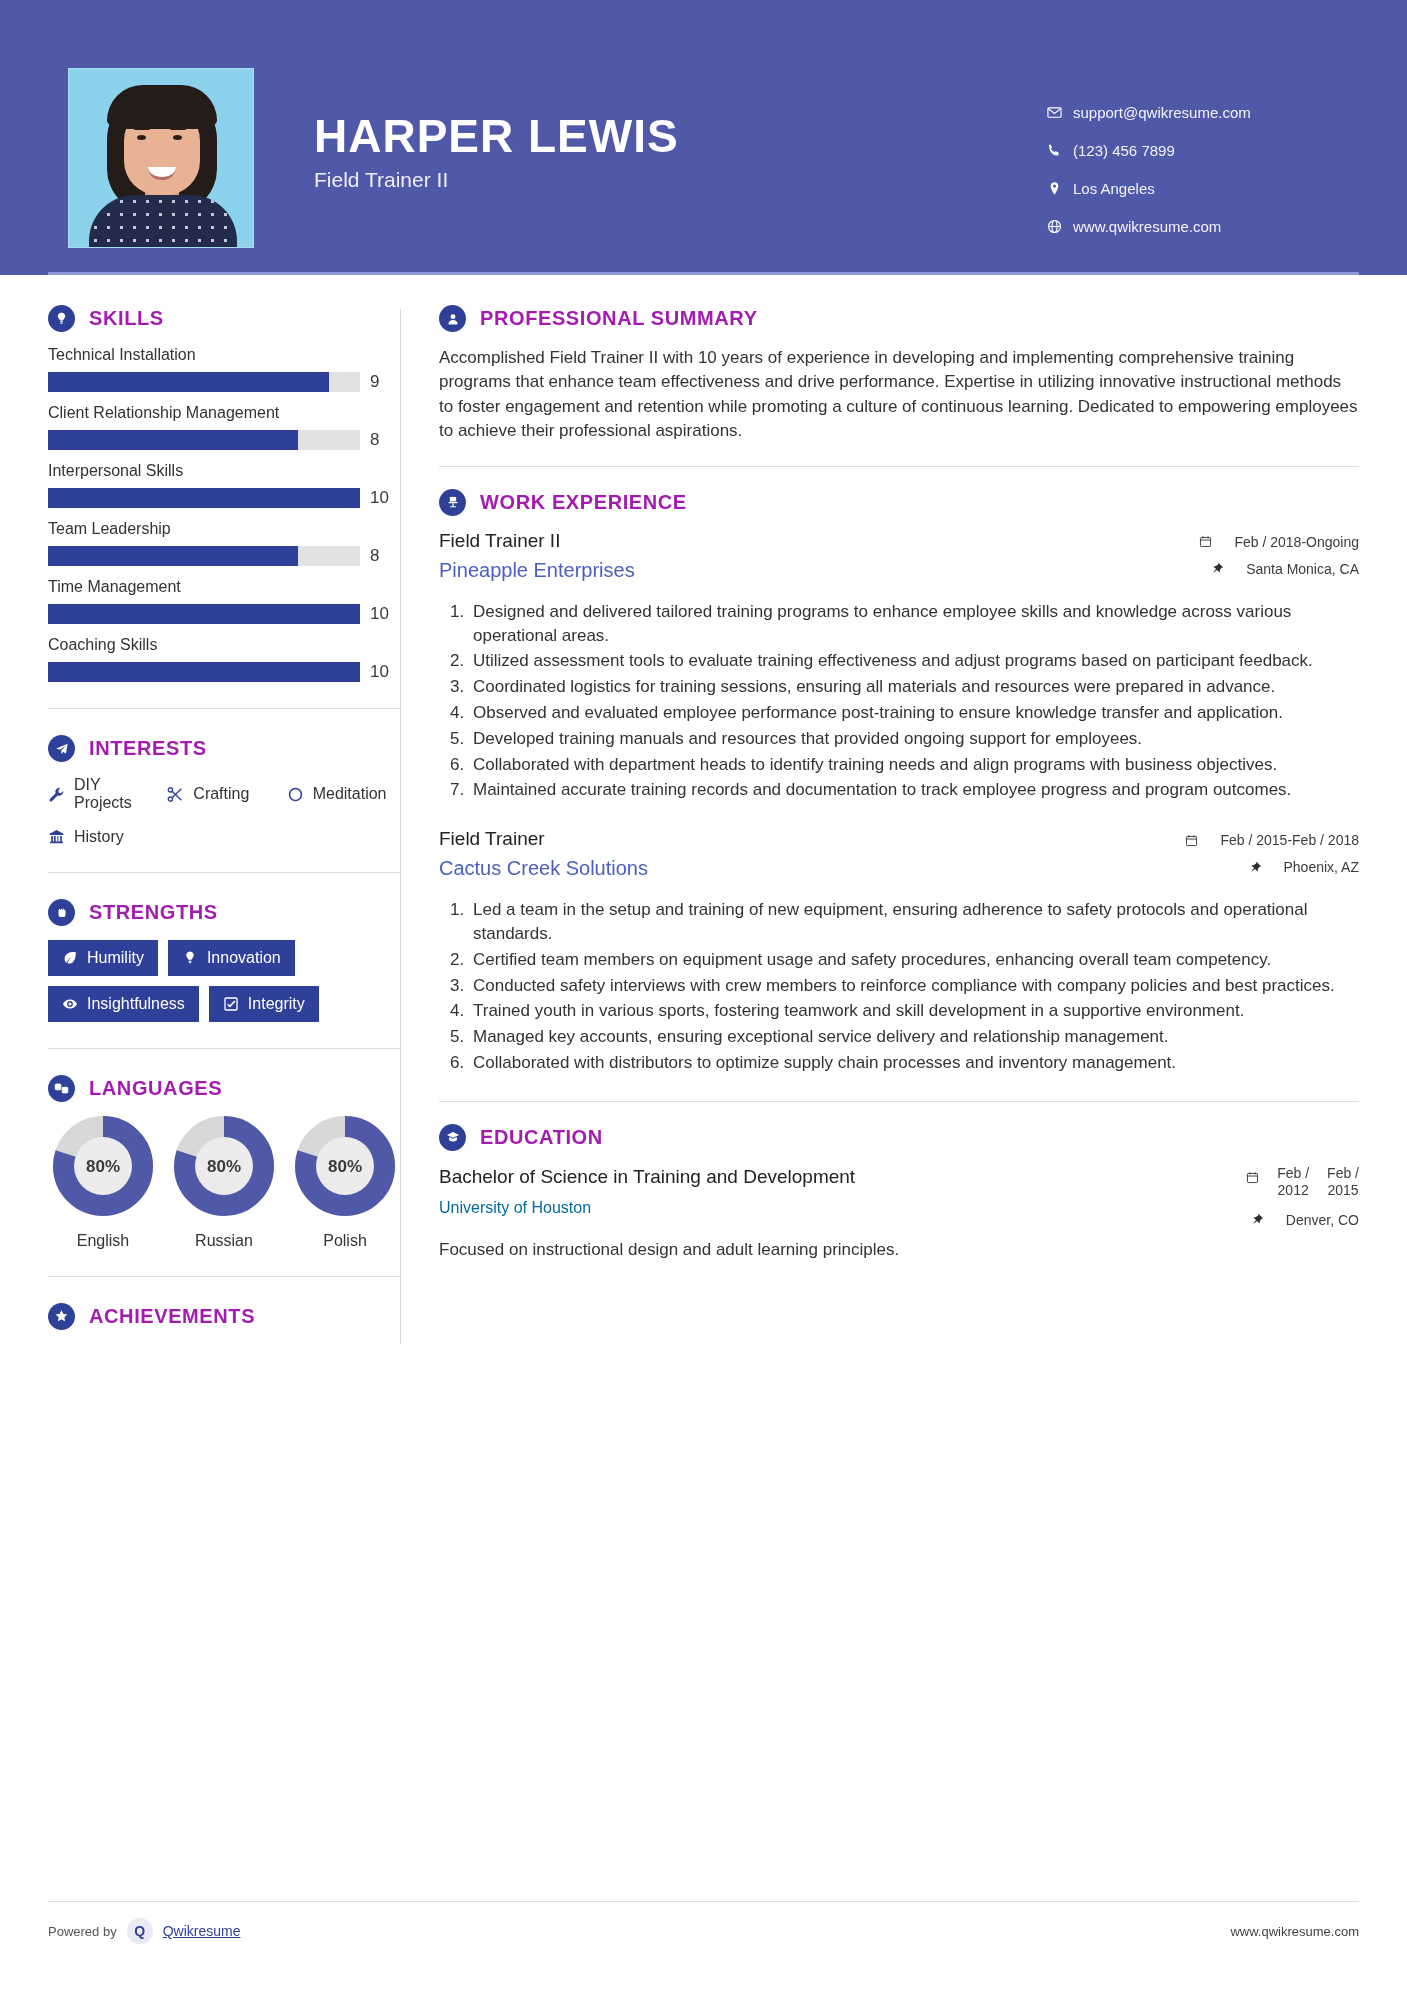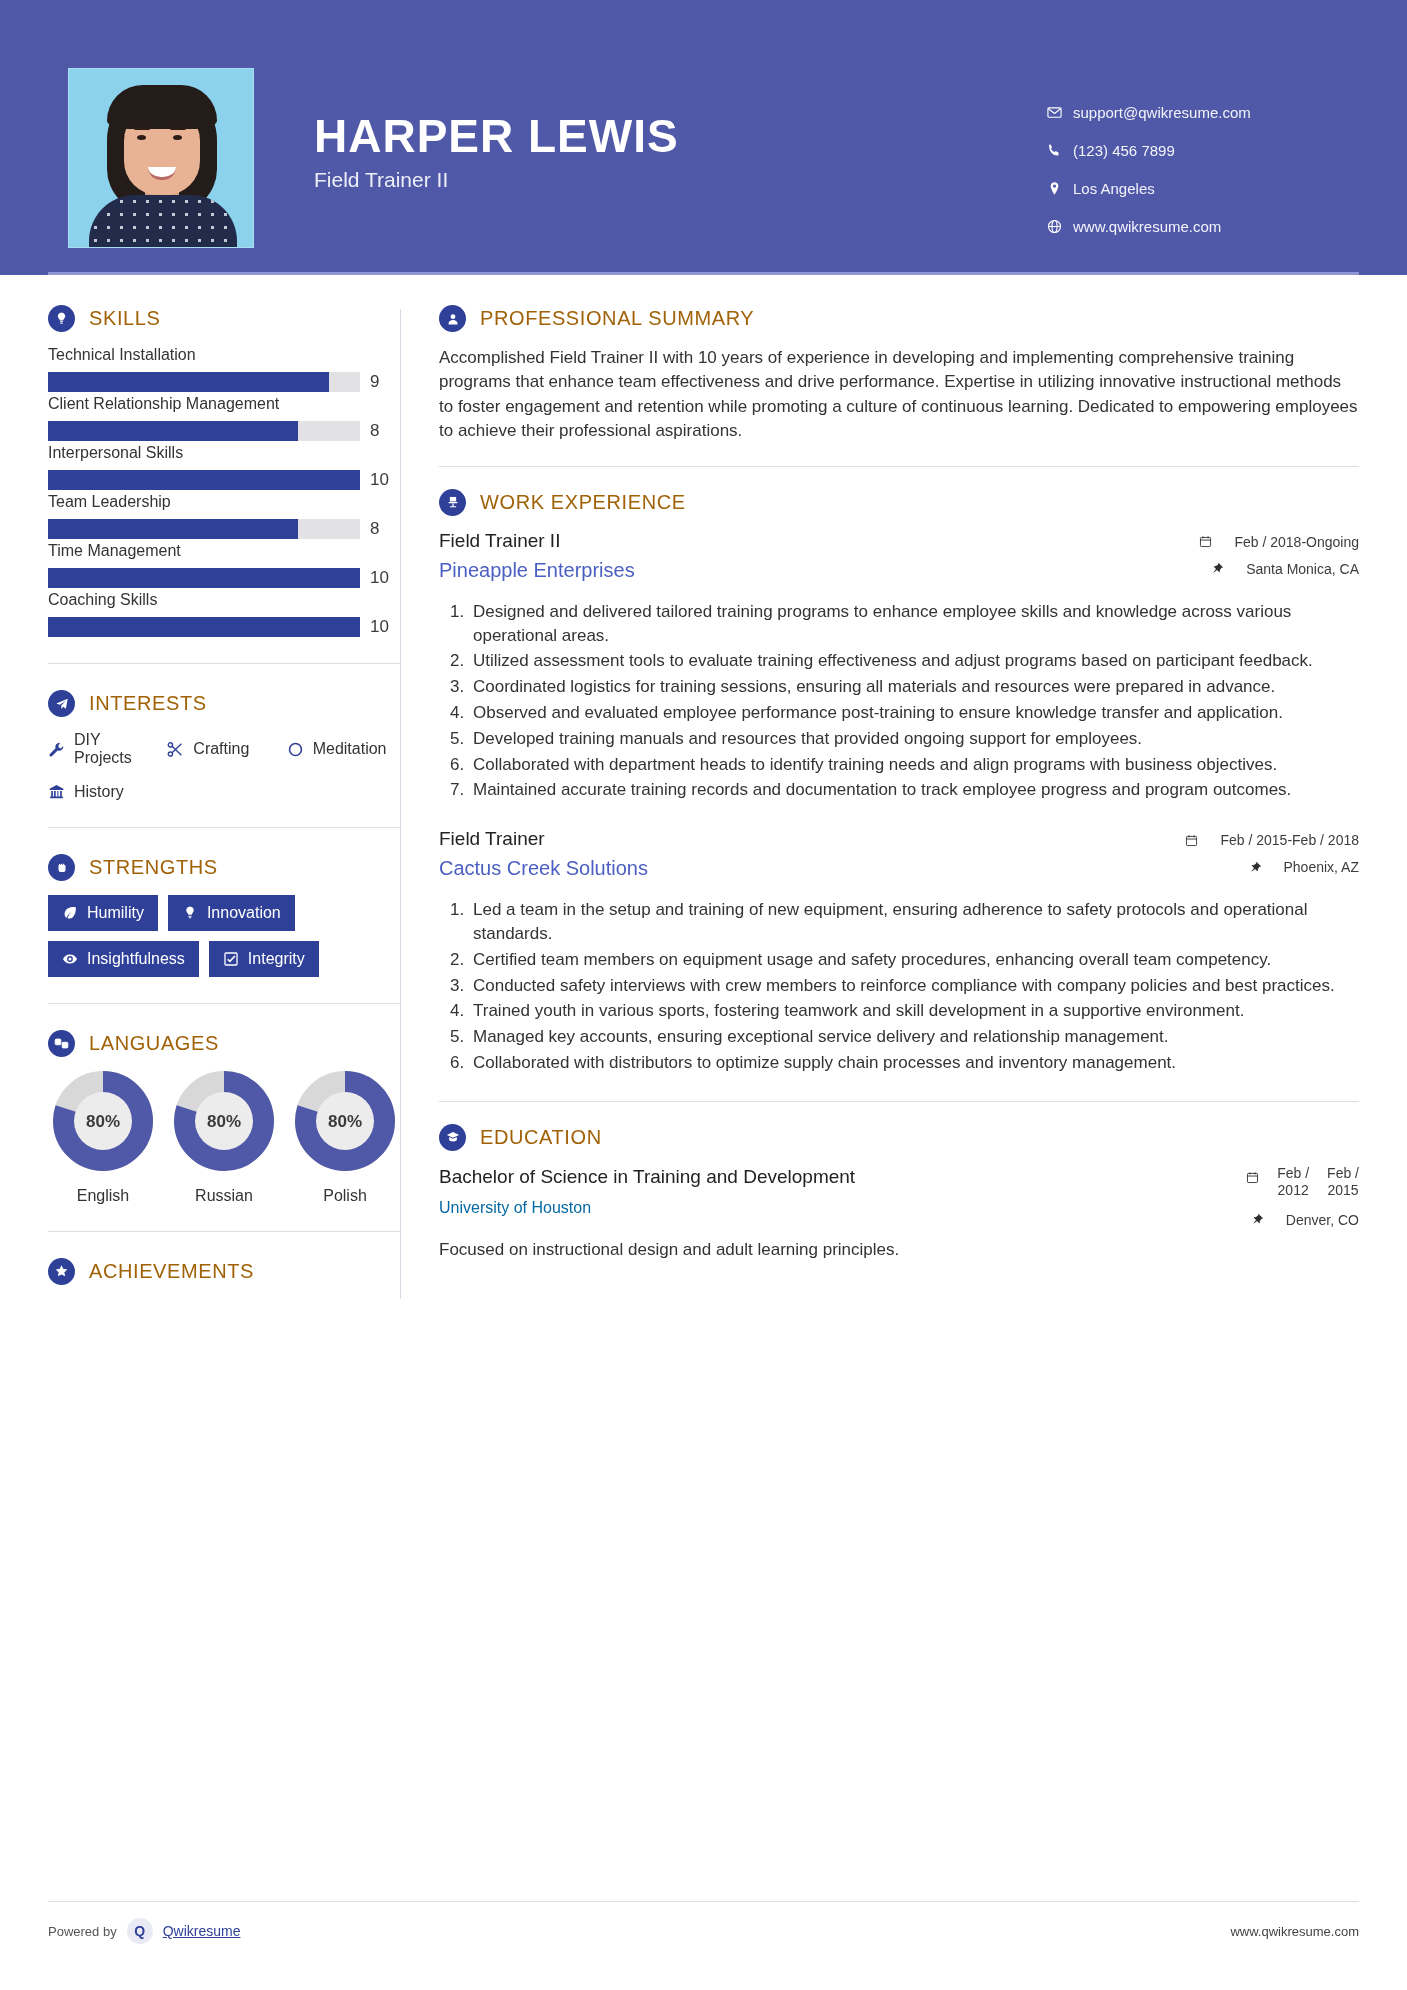--- a/index.html
+++ b/index.html
@@ -59,27 +59,27 @@
   .left { width:400px; flex:0 0 400px; padding:30px 0 0 48px; }
   .divider-v { width:1px; background:#d9d9e3; margin:34px 0 0 0; flex:0 0 1px; }
   .right { flex:1; padding:30px 48px 0 38px; }
 
   .sec-head { display:flex; align-items:center; margin:0 0 14px 0; }
   .sec-ico {
     width:27px; height:27px; border-radius:50%; background:#2f4099;
     display:flex; align-items:center; justify-content:center; flex:0 0 27px; color:#fff;
   }
   .sec-ico svg { display:block; }
-  .sec-title { font-size:20px; font-weight:normal; letter-spacing:.6px; color:#a16207; margin-left:14px; }
+  .sec-title { font-size:20px; font-weight:bold; letter-spacing:.6px; color:#a21caf; margin-left:14px; }
 
   .hr { height:1px; background:#dcdce4; margin:26px 0 26px 0; }
   .hr.right-hr { margin:22px 0 22px 0; }
 
   
-  .skill { margin-bottom:3px; }
+  .skill { margin-bottom:12px; }
   .skill-name { font-size:16px; color:#333; margin-bottom:8px; }
   .skill-row { display:flex; align-items:center; }
   .bar-track { height:20px; background:#e2e2e4; flex:1; position:relative; }
   .bar-fill { height:20px; background:#2f4099; }
   .bar-val { width:40px; text-align:left; padding-left:10px; font-size:17px; color:#3b3b3b; }
 
   
   .int-grid { display:grid; grid-template-columns:1fr 1fr 1fr; row-gap:16px; column-gap:6px; margin-top:4px; }
   .int-item { display:flex; align-items:center; font-size:16px; color:#333; }
   .int-ico { width:26px; flex:0 0 26px; color:#2f4099; display:flex; align-items:center; }

